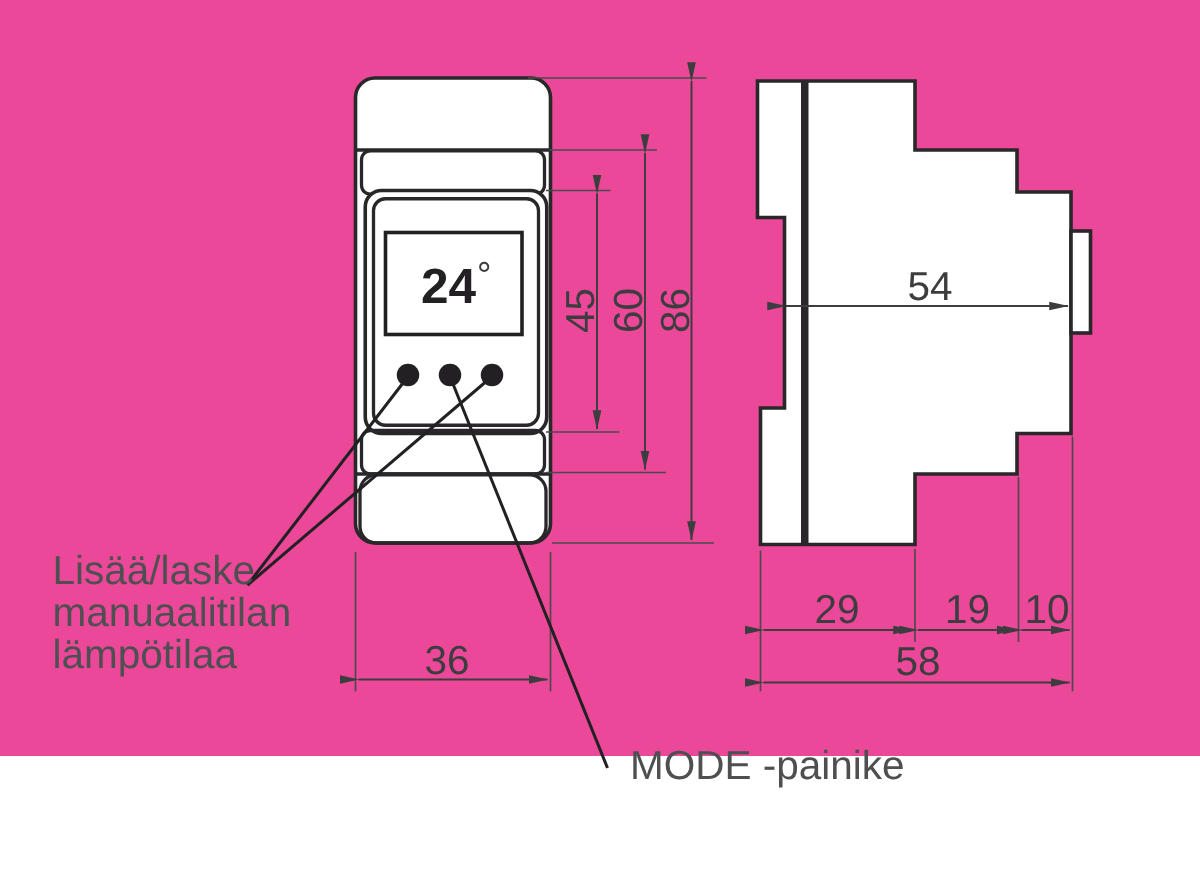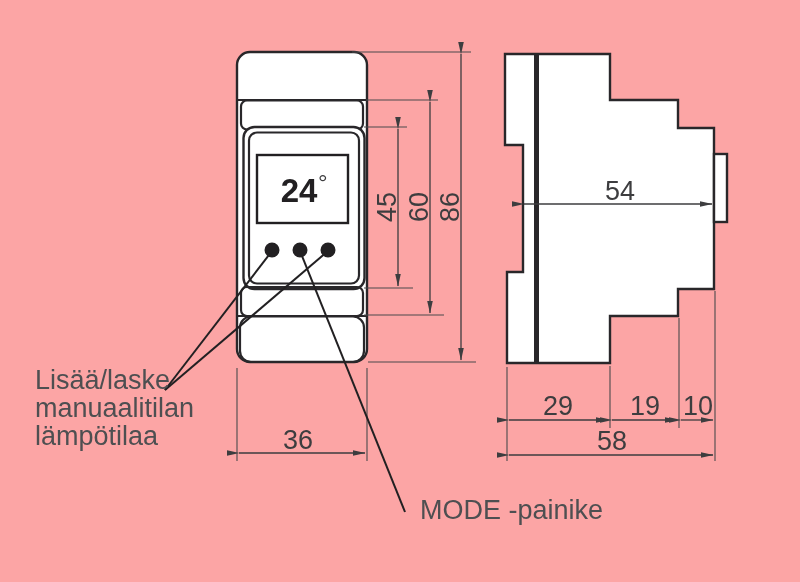--- a/index.html
+++ b/index.html
@@ -6,22 +6,22 @@
     margin: 0;
     padding: 0;
     background: #ffffff;
     width: 800px;
     height: 582px;
     overflow: hidden;
   }
   #stage {
     position: relative;
     width: 800px;
-    height: 582px;
-    background: #fca5a5;
+    height: 504px;
+    background: #ec4899;
   }
   svg {
     display: block;
   }
   svg text {
     font-family: "Liberation Sans", "DejaVu Sans", sans-serif;
     fill: #3d3d3f;
   }
   .outline {
     fill: #ffffff;

